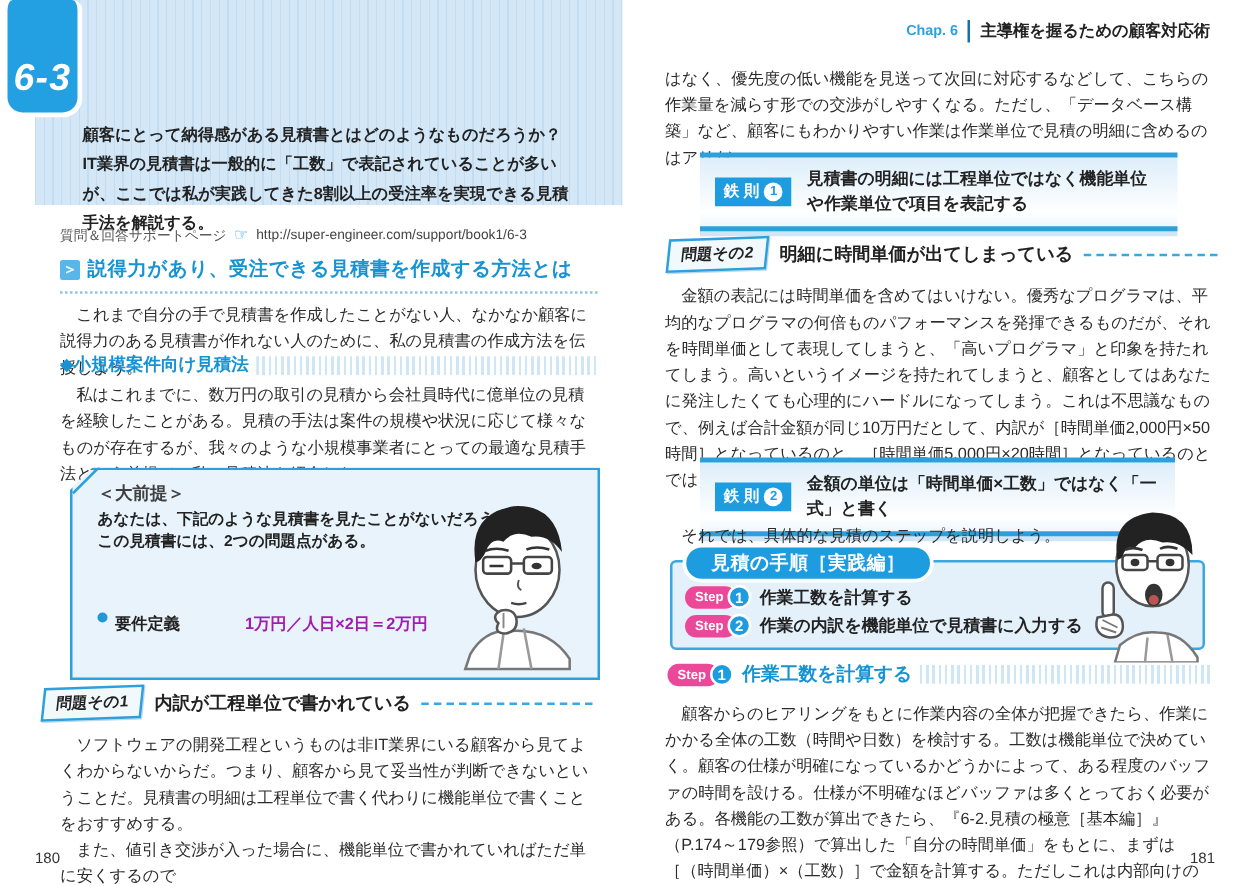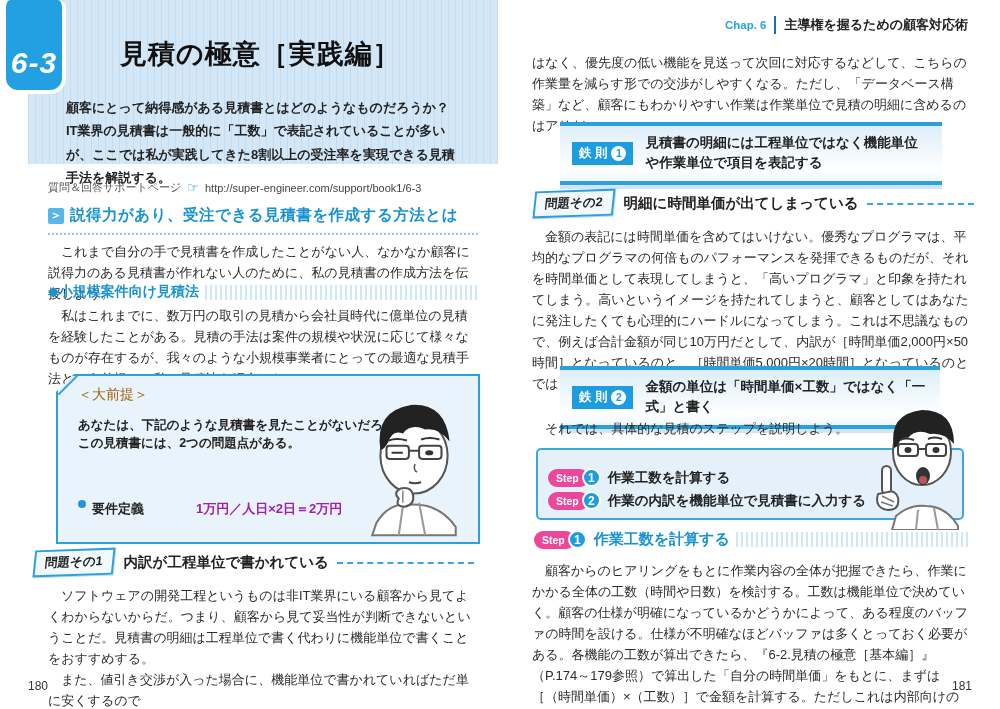--- a/index.html
+++ b/index.html
@@ -64,21 +64,21 @@
   .premise-box {
     position:absolute; left:56px; top:374px; width:424px; height:170px;
     background:#e8f3fb; border:2px solid #2da0dc;
     clip-path:polygon(18px 0, 100% 0, 100% 100%, 0 100%, 0 18px);
     padding:10px 14px 8px 20px;
   }
   .premise-box .corner-line {
     position:absolute; left:-4px; top:7px; width:30px; height:2px;
     background:#2da0dc; transform:rotate(-45deg);
   }
-  .premise-title { font-size:14px; font-weight:400; color:#a16207; margin-bottom:12px; }
+  .premise-title { font-size:14px; font-weight:700; color:#404040; margin-bottom:2px; }
   .premise-line  { font-size:12.5px; font-weight:700; color:#222; line-height:1.45; }
   .estimate-list { margin-top:7px; }
   .estimate-row  { display:flex; height:18.5px;margin-top:48px; }
   .bullet { width:8px; height:8px; border-radius:50%; background:#2196d8; margin-right:6px; flex:none; }
   .est-label { width:104px; font-size:13px; font-weight:800; color:#222; }
   .est-value { font-size:13px; font-weight:700; color:#a21caf; }
 
   .problem-row { position:absolute; display:flex; align-items:center; width:440px; }
   .problem-row.left-pos { left:34px; top:549px; }
   .problem-badge {
@@ -170,21 +170,20 @@
   .p3-right { position:absolute; left:32px; top:560px; width:438px; }
 </style>
 </head>
 <body>
 
 <div class="spread">
 
   <div class="page">
 
     <div class="title-band">
-      <div class="page-title">見積の極意［実践編］</div>
       <div class="lead">顧客にとって納得感がある見積書とはどのようなものだろうか？　IT業界の見積書は一般的に「工数」で表記されていることが多いが、ここでは私が実践してきた8割以上の受注率を実現できる見積手法を解説する。</div>
     </div>
     <div class="chapter-badge">6-3</div>
 
     <div class="support-line">
       <span>質問＆回答サポートページ</span>
       <span class="hand">☞</span>
       <span class="url">http://super-engineer.com/support/book1/6-3</span>
     </div>
 
@@ -295,20 +294,21 @@
       <span class="rule-badge">
         <span>鉄 則</span>
         <span class="circle-num">2</span>
       </span>
       <span class="rule-text">金額の単位は「時間単価×工数」ではなく「一式」と書く</span>
     </div>
 
     <p class="body-p transition-p">それでは、具体的な見積のステップを説明しよう。</p>
 
     <div class="steps-box">
+      <div class="steps-pill">見積の手順［実践編］</div>
       <div class="step-row">
         <span class="step-badge">
           <span class="step-word">Step</span>
           <span class="step-num">1</span>
         </span>
         <span class="step-text">作業工数を計算する</span>
       </div>
       <div class="step-row">
         <span class="step-badge">
           <span class="step-word">Step</span>

